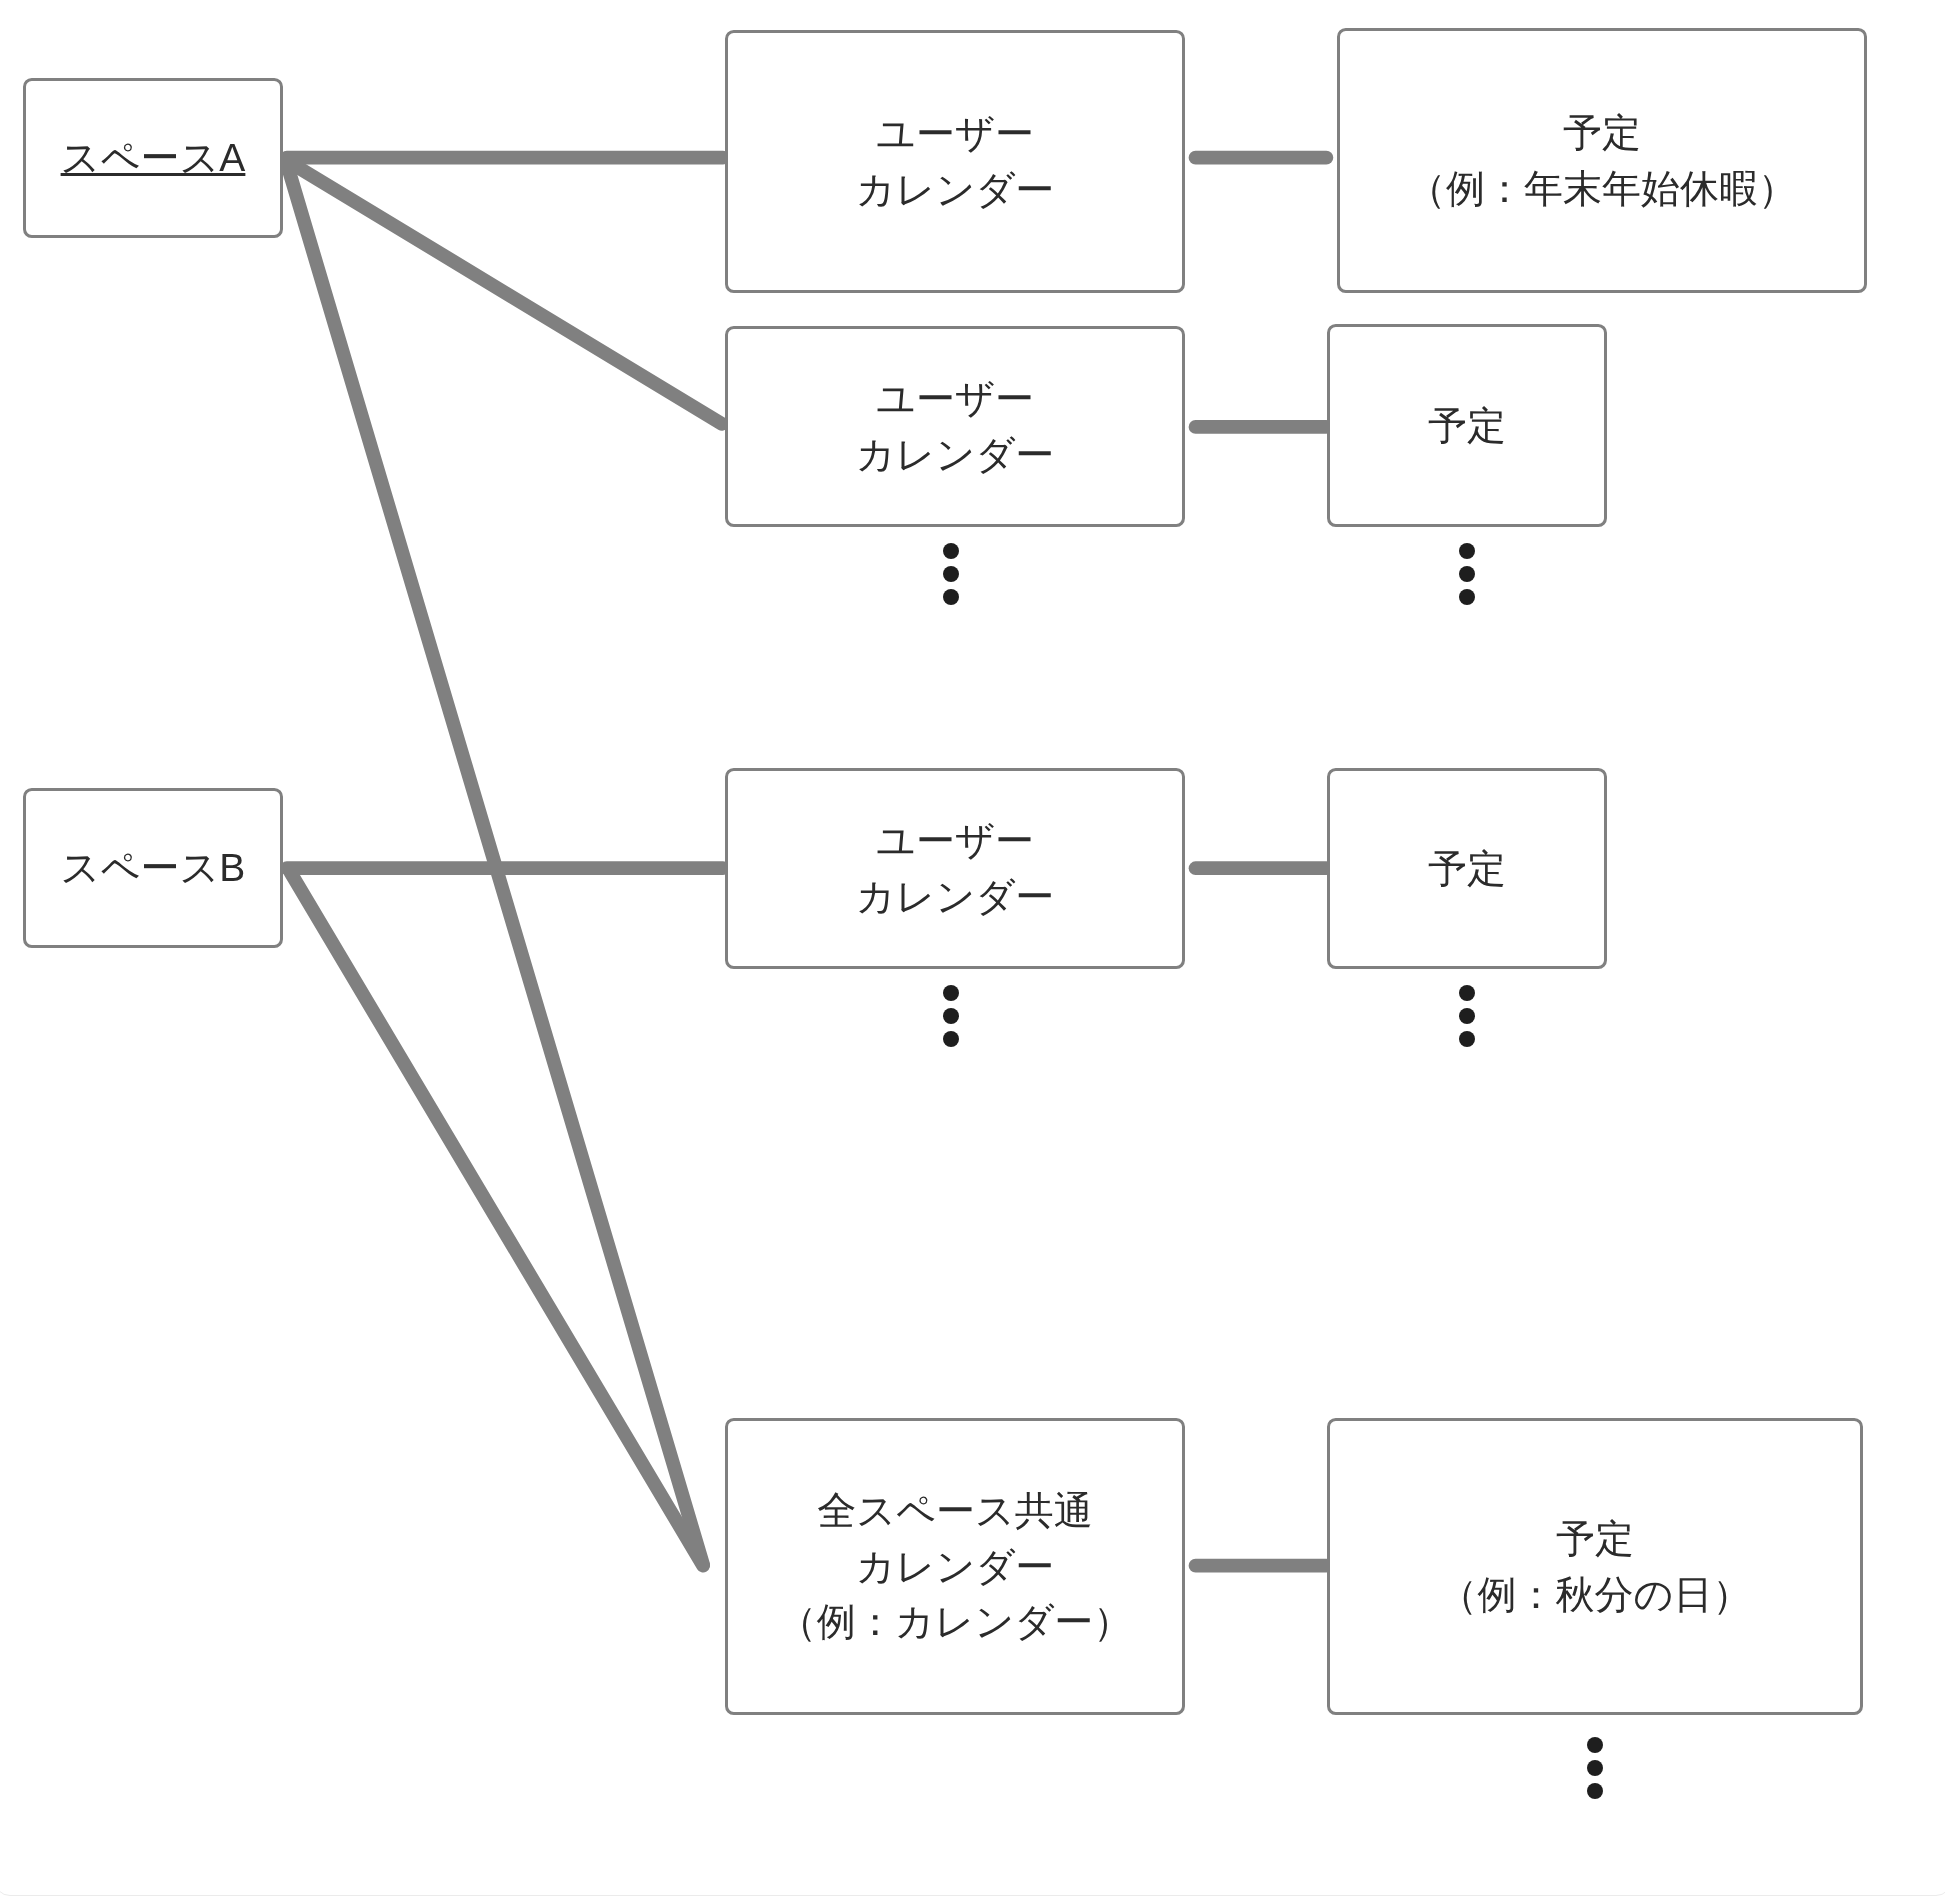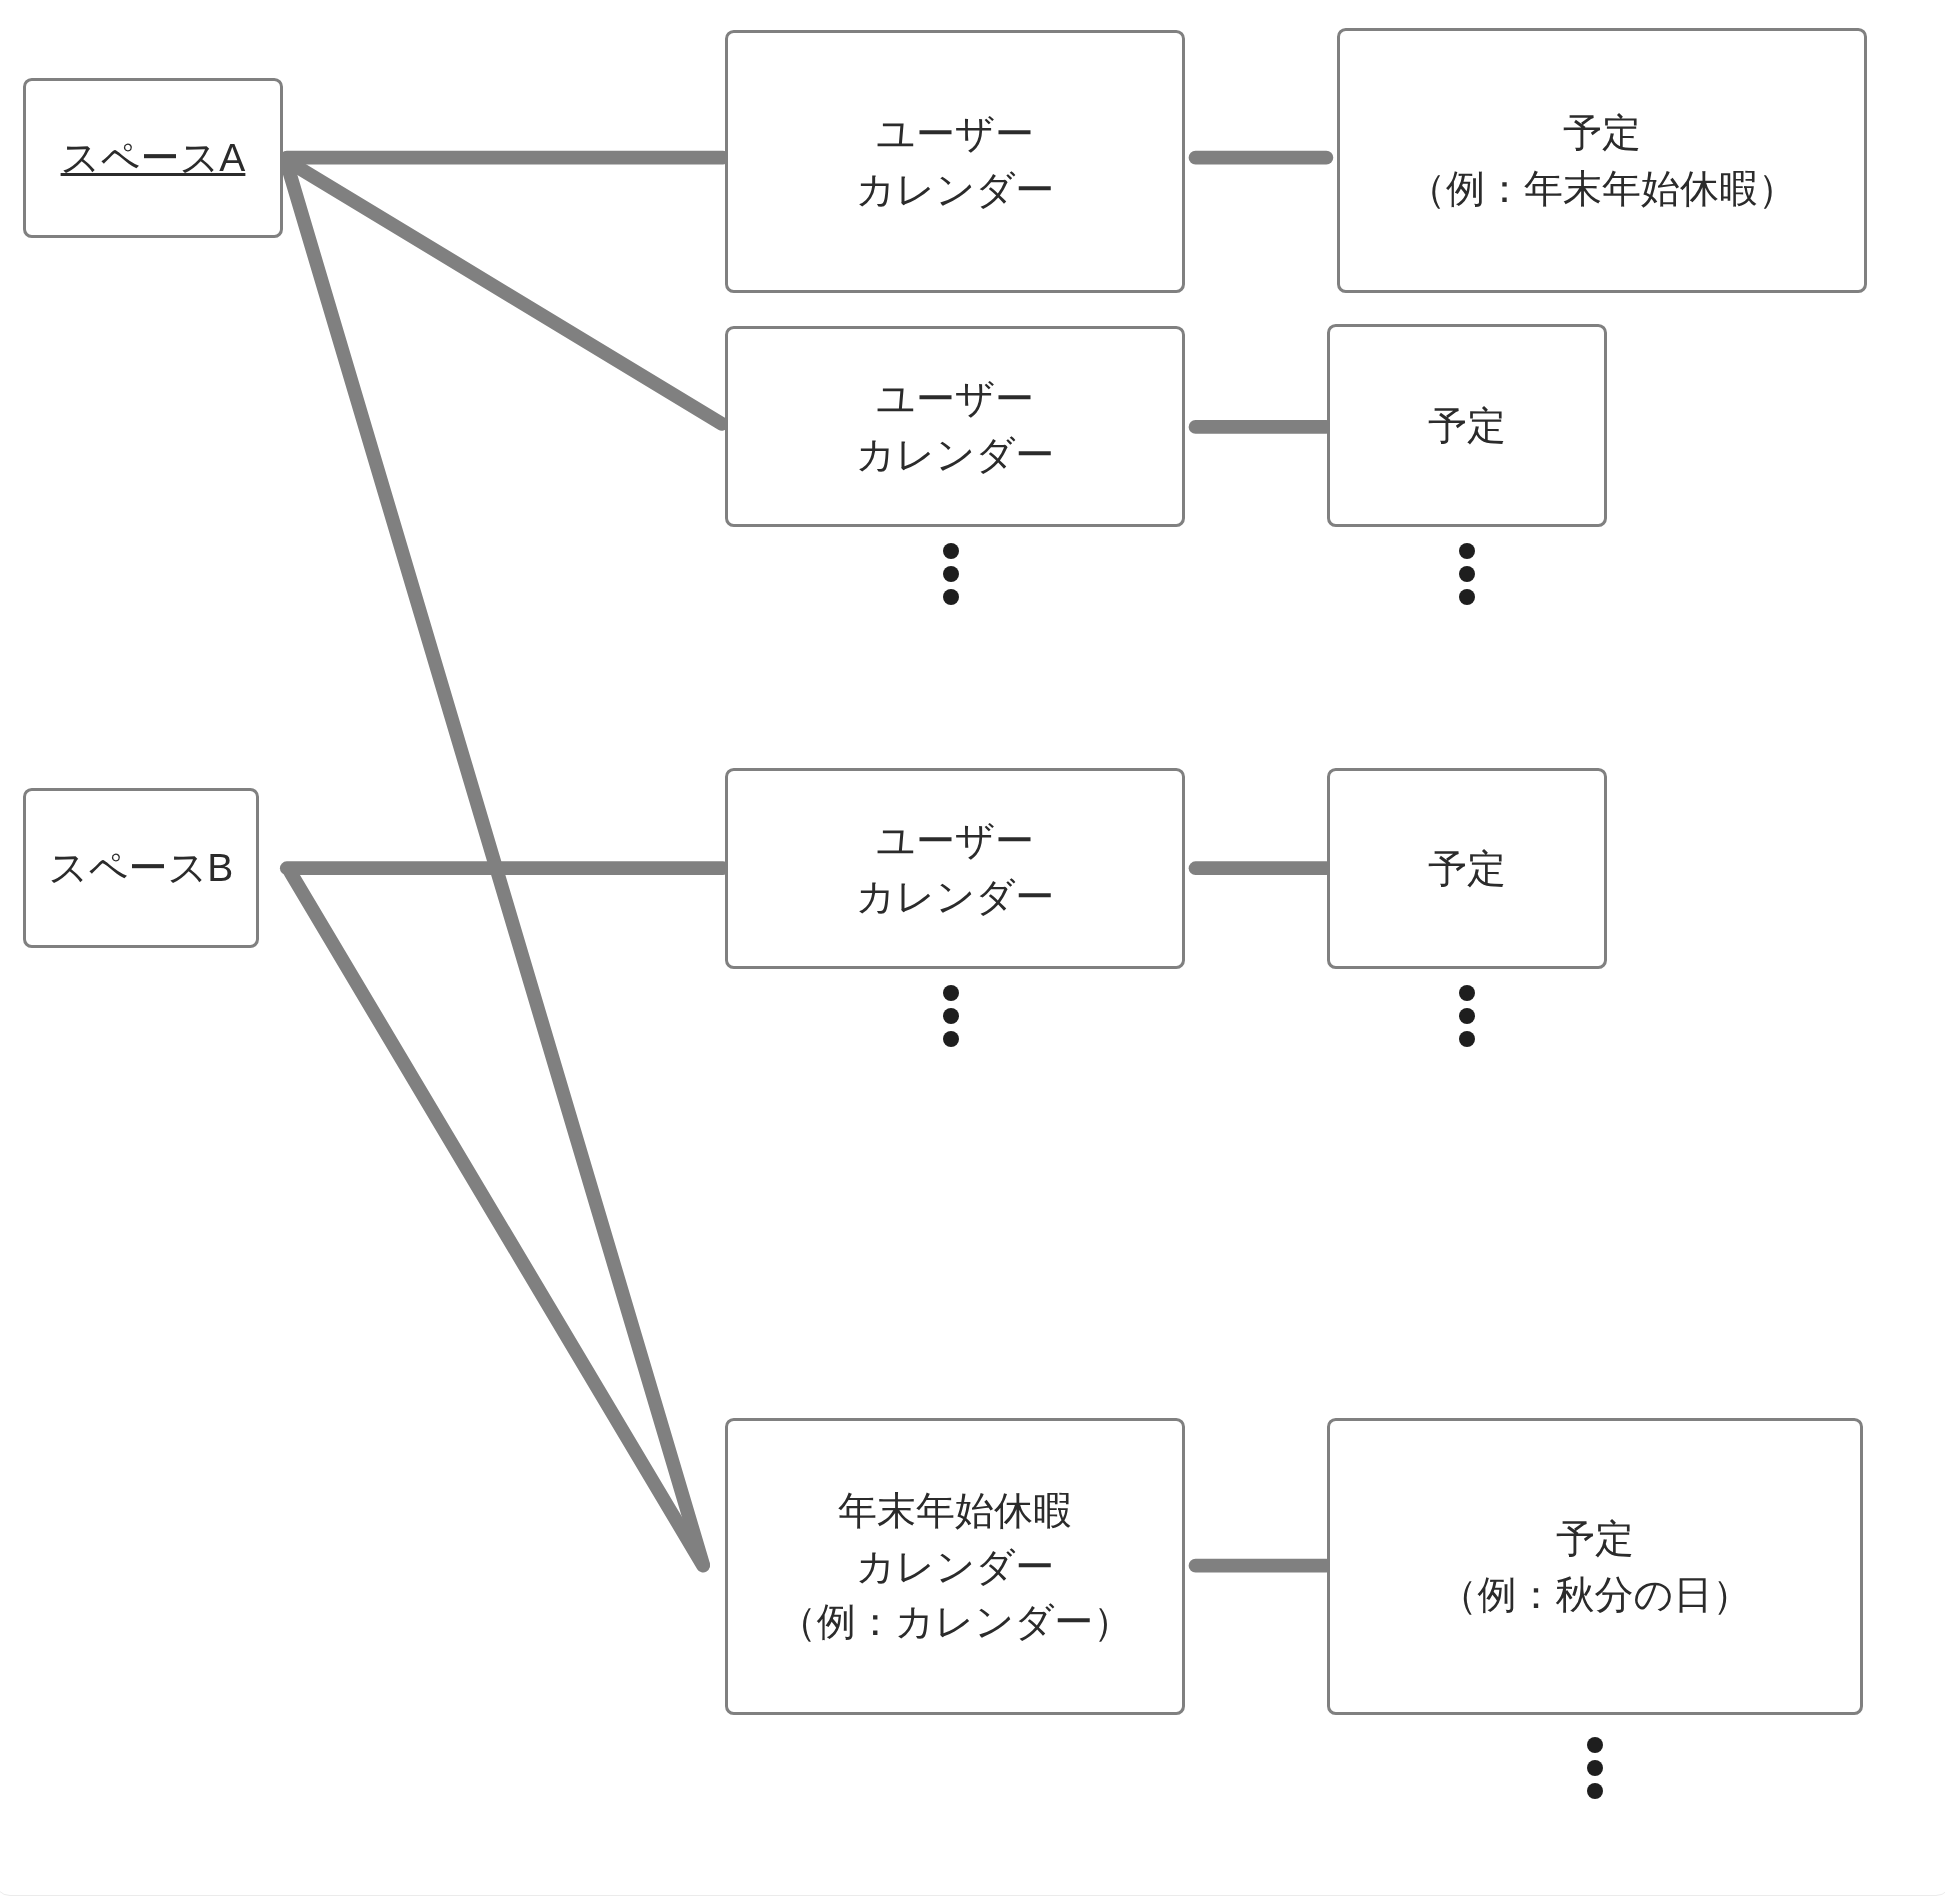--- a/index.html
+++ b/index.html
@@ -96,21 +96,21 @@
       <path d="M 1918 685 L 2128 685"></path>
       <path d="M 1918 1393 L 2128 1393"></path>
       <path d="M 1918 2512 L 2128 2512"></path>
     </g>
   </svg>
 
   <div class="node" style="left:23px; top:78px; width:260px; height:160px;text-decoration:underline;">
     <span class="ln t-main">スペースA</span>
   </div>
 
-  <div class="node" style="left:23px; top:788px; width:236px; height:160px;text-align:center;">
+  <div class="node" style="left:23px; top:788px; width:260px; height:160px;text-align:center;">
     <span class="ln t-main">スペースB</span>
   </div>
 
   <div class="node" style="left:725px; top:30px; width:460px; height:263px;">
     <span class="ln t-main">ユーザー</span>
     <span class="ln t-main">カレンダー</span>
   </div>
 
   <div class="node" style="left:1337px; top:28px; width:530px; height:265px;">
     <span class="ln t-main">予定</span>
@@ -149,21 +149,21 @@
   <div class="node" style="left:1327px; top:768px; width:280px; height:201px;">
     <span class="ln t-main">予定</span>
   </div>
   <div class="dots" style="left:1459px; top:985px; width:16px; height:62px;">
     <span></span>
     <span></span>
     <span></span>
   </div>
 
   <div class="node" style="left:725px; top:1418px; width:460px; height:297px;">
-    <span class="ln t-main">年末年始休暇</span>
+    <span class="ln t-main">全スペース共通</span>
     <span class="ln t-main">カレンダー</span>
     <span class="ln t-sub">（例：カレンダー）</span>
   </div>
 
   <div class="node" style="left:1327px; top:1418px; width:536px; height:297px;">
     <span class="ln t-main">予定</span>
     <span class="ln t-sub">（例：秋分の日）</span>
   </div>
   <div class="dots" style="left:1587px; top:1737px; width:16px; height:62px;">
     <span></span>

